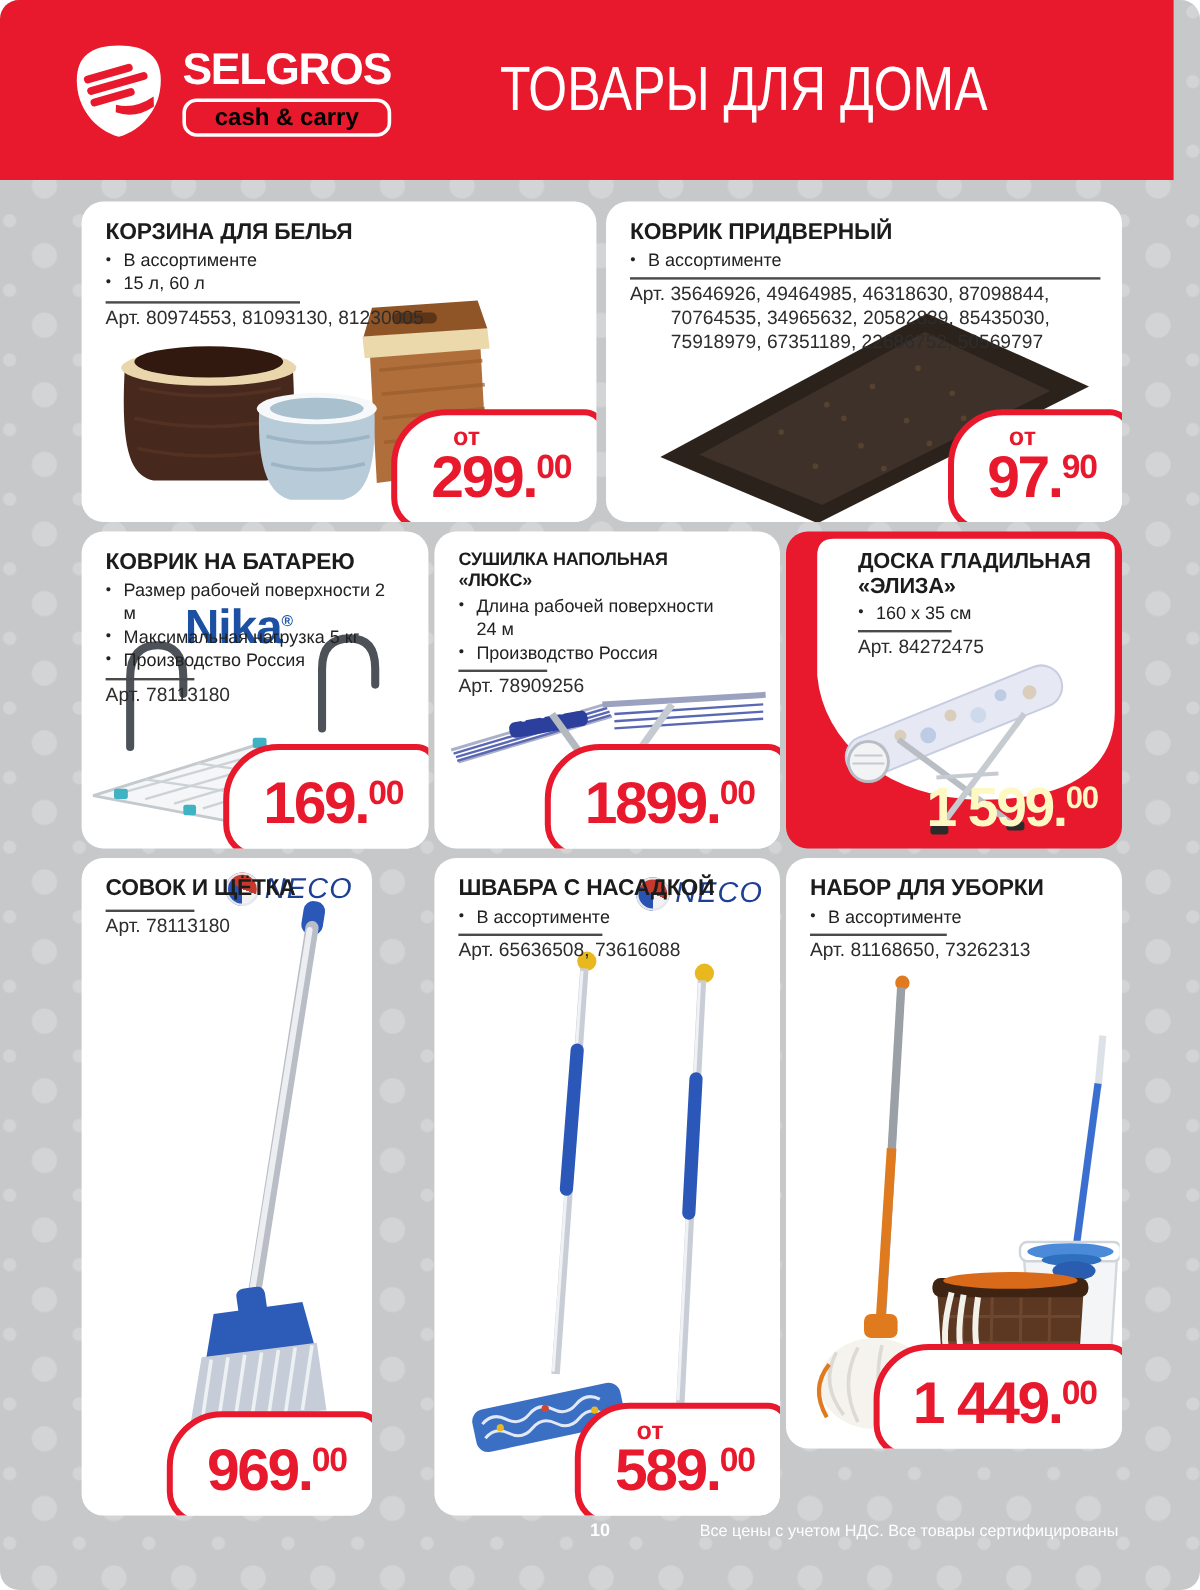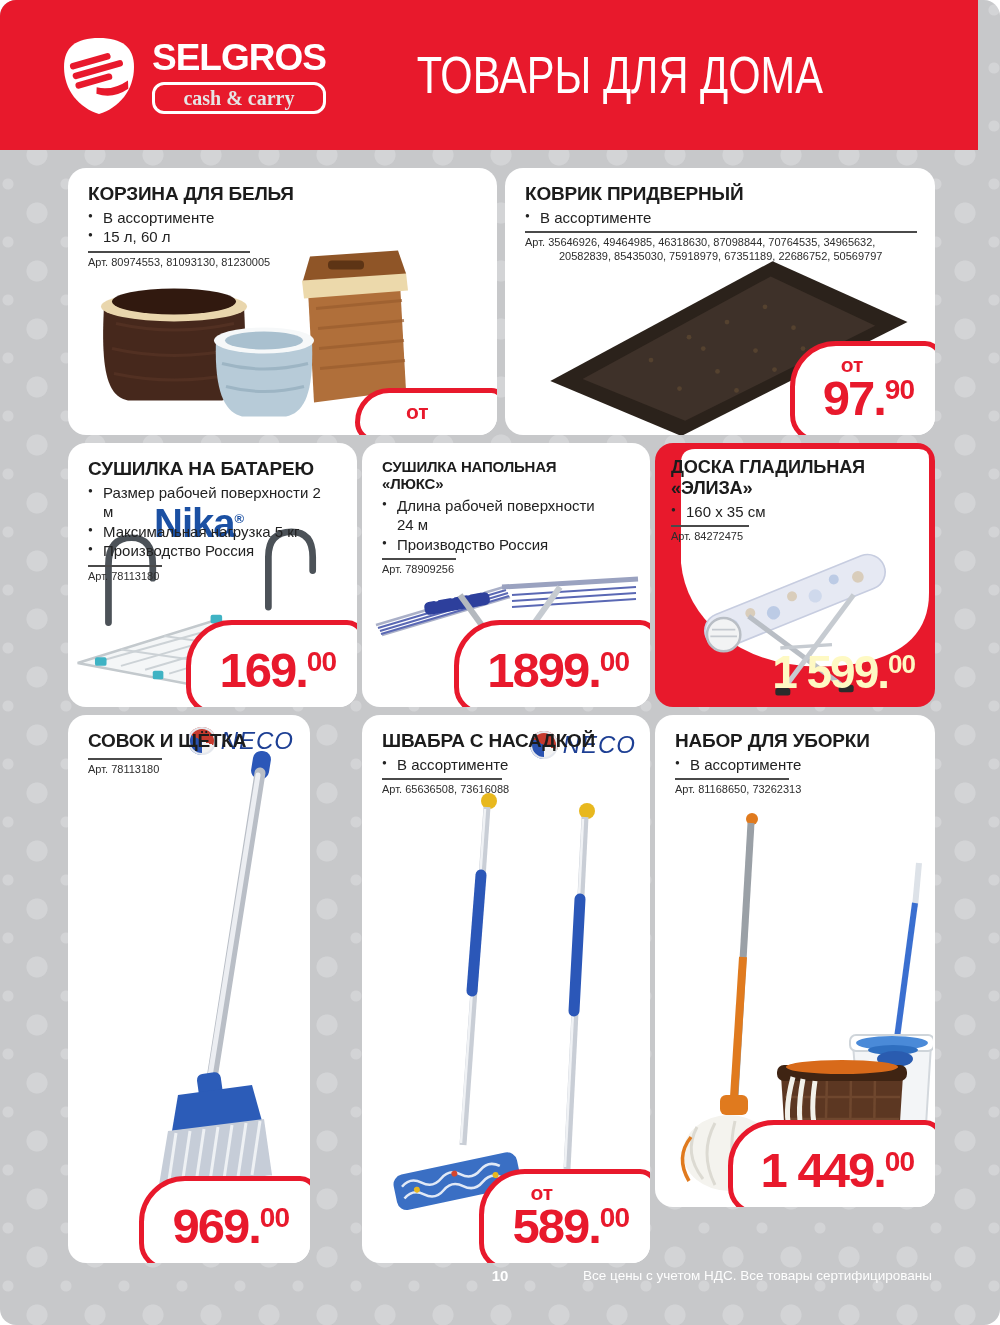--- a/index.html
+++ b/index.html
@@ -14,48 +14,48 @@
     background-size: 58px 58px, 58px 58px;
     background-position: 8px 10px, 37px 39px;
     border-radius: 16px;
   }
   
   .header { position:absolute; left:0; top:0; width:978px; height:150px; background:#e8192c; }
   .logo { position:absolute; left:62px; top:36px; display:flex; align-items:center; gap:16px; }
   .logo-mark svg { display:block; }
   .brand-name { color:#fff; font-size:37px; font-weight:700; letter-spacing:-1px; line-height:1; }
   .brand-tagline { margin-top:6px; border:3px solid #fff; border-radius:12px; padding:2px 10px;
-    color:#e5e5e5; font-size:20px; font-weight:700; text-align:center; line-height:1.1;font-family:Liberation Serif, serif; }
+    color:#000000; font-size:20px; font-weight:700; text-align:center; line-height:1.1; }
   .title-wrap { position:absolute; left:290px; top:0; width:660px; height:150px;
     display:flex; align-items:center; justify-content:center; }
   .page-title { color:#fff; font-size:52px; font-weight:400; letter-spacing:0;
     transform:scaleX(0.80); white-space:nowrap; }
   
   .card { position:absolute; background:#fff; border-radius:18px; overflow:hidden; }
   .card-body { position:relative; padding:15px 36px 0 20px; z-index:3; }
   .product-title { font-size:19px; font-weight:700; color:#1c1c1c; letter-spacing:-0.2px; line-height:1.15; }
   .bullets { margin-top:3px; }
   .bullet { font-size:15px; color:#222; line-height:1.3; padding-left:15px; position:relative; }
   .bullet::before { content:"●"; position:absolute; left:0; top:3px; font-size:8px; color:#222; }
   .divider { border-top:2px solid #4a4a4a; margin:4px 0 3px; }
-  .art { font-size:11px; color:#2d2d2d; line-height:1.25; text-indent:-34px; padding-left:34px; }
+  .art { font-size:16px; color:#2d2d2d; line-height:1.25; text-indent:-34px; padding-left:34px; }
   .img { position:absolute; z-index:1; }
   .img svg { display:block; }
   
   .price-badge { position:absolute; z-index:4; right:-8px; bottom:-8px; background:#fff;
     border:5px solid #e8192c; border-radius:46px 18px 0 28px; padding:8px 24px 16px 28px; min-width:150px; }
   .price-badge.noform { padding-top:22px; }
   .price-from { display:block; font-size:21px; font-weight:700; color:#e8192c; line-height:1; margin-left:18px; }
   .price-line { font-size:49px; font-weight:700; color:#e8192c; line-height:0.95;
     letter-spacing:-2px; white-space:nowrap; }
   .price-cents { font-size:28px; letter-spacing:-1px; position:relative; top:-16px; }
   
   .card-red { background:#e8192c; }
   .red-shape { position:absolute; inset:0; z-index:1; }
-  .card-red .card-body { padding:14px 14px 0 16px; }
+  .card-red .card-body { padding:14px 14px 0 60px; }
   .price-white { position:absolute; z-index:4; right:20px; bottom:12px; color:#fef9c3;
     font-size:46px; font-weight:700; letter-spacing:-2px; line-height:1; white-space:nowrap; }
   .price-white .price-cents { font-size:26px; top:-15px; }
   
   .nika { position:absolute; z-index:2; left:86px; top:58px; color:#1b50a3;
     font-size:40px; font-weight:700; letter-spacing:-1px; }
   .nika sup { font-size:13px; }
   .neco { position:absolute; z-index:2; display:flex; align-items:center; gap:5px; }
   .neco-globe { width:28px; height:28px; border-radius:50%;
     background: conic-gradient(#c63a2e 0 110deg, #f2f2f2 110deg 180deg, #2a52b0 180deg 300deg, #c63a2e 300deg 360deg);
@@ -116,20 +116,21 @@
         <path d="M234 28 L322 22 L330 45 L227 52 Z" fill="#8f5527"></path>
         <rect x="252" y="32" width="36" height="9" rx="4" fill="#5d3415"></rect>
         <path d="M140 112 C138 166 150 184 166 188 L210 188 C228 184 238 166 236 112 Z" fill="#b7cbd8"></path>
         <path d="M146 135 Q188 146 232 135 M150 158 Q188 168 228 158" stroke="#9db5c4" stroke-width="3" fill="none"></path>
         <ellipse cx="188" cy="112" rx="50" ry="13" fill="#f6f8f9"></ellipse>
         <ellipse cx="188" cy="112" rx="39" ry="9" fill="#a9c0cf"></ellipse>
       </svg>
     </div>
     <div class="price-badge">
       <span class="price-from">от</span>
+      <div class="price-line"><span>299.</span><span class="price-cents">00</span></div>
     </div>
   </div>
 
   <div class="card" style="left:505px; top:168px; width:430px; height:267px;">
     <div class="card-body">
       <div class="product-title">КОВРИК ПРИДВЕРНЫЙ</div>
       <div class="bullets">
         <div class="bullet">В ассортименте</div>
       </div>
       <div class="divider" style="width:392px;"></div>
@@ -156,21 +157,21 @@
       </svg>
     </div>
     <div class="price-badge">
       <span class="price-from">от</span>
       <div class="price-line"><span>97.</span><span class="price-cents">90</span></div>
     </div>
   </div>
 
   <div class="card" style="left:68px; top:443px; width:289px; height:264px;">
     <div class="card-body">
-      <div class="product-title">СУШИЛКА НА БАТАРЕЮ</div>
+      <div class="product-title">КОВРИК НА БАТАРЕЮ</div>
       <div class="bullets">
         <div class="bullet">Размер рабочей поверхности 2 м</div>
         <div class="bullet">Максимальная нагрузка 5 кг</div>
         <div class="bullet">Производство Россия</div>
       </div>
       <div class="divider" style="width:74px;"></div>
       <div class="art">Арт. 78113180</div>
     </div>
     <div class="nika"><span>Nika</span><sup>®</sup></div>
     <div class="img" style="left:0; top:72px; width:289px; height:190px;">

